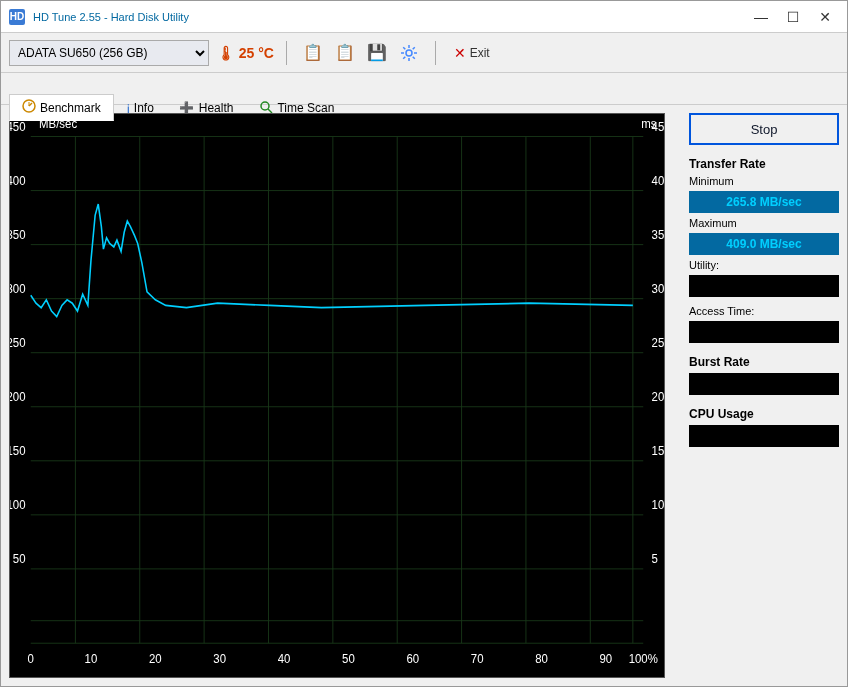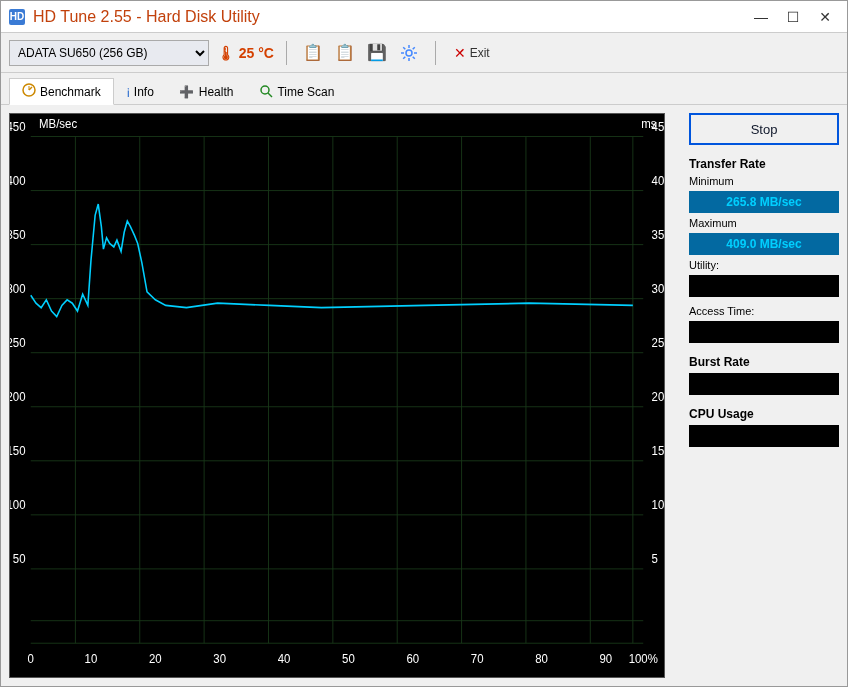--- a/index.html
+++ b/index.html
@@ -46,22 +46,22 @@
       border-radius: 2px;
       display: flex;
       align-items: center;
       justify-content: center;
       font-size: 10px;
       color: white;
       font-weight: bold;
     }
 
     .title-bar-text {
-      font-size: 16px;
-      color: #c2410c;
+      font-size: 11px;
+      color: #0369a1;
     }
 
     .window-controls {
       display: flex;
       gap: 4px;
     }
 
     .win-btn {
       width: 28px;
       height: 20px;
@@ -157,21 +157,21 @@
       display: flex;
       align-items: center;
       gap: 4px;
       padding: 4px 12px;
       border: 1px solid transparent;
       border-bottom: none;
       cursor: pointer;
       font-size: 12px;
       background: transparent;
       position: relative;
-      top: 1px;
+      top: 17px;
     }
 
     .tab.active {
       background: #fff;
       border: 1px solid #ccc;
       border-bottom: 1px solid #fff;
       z-index: 1;
     }
 
     

